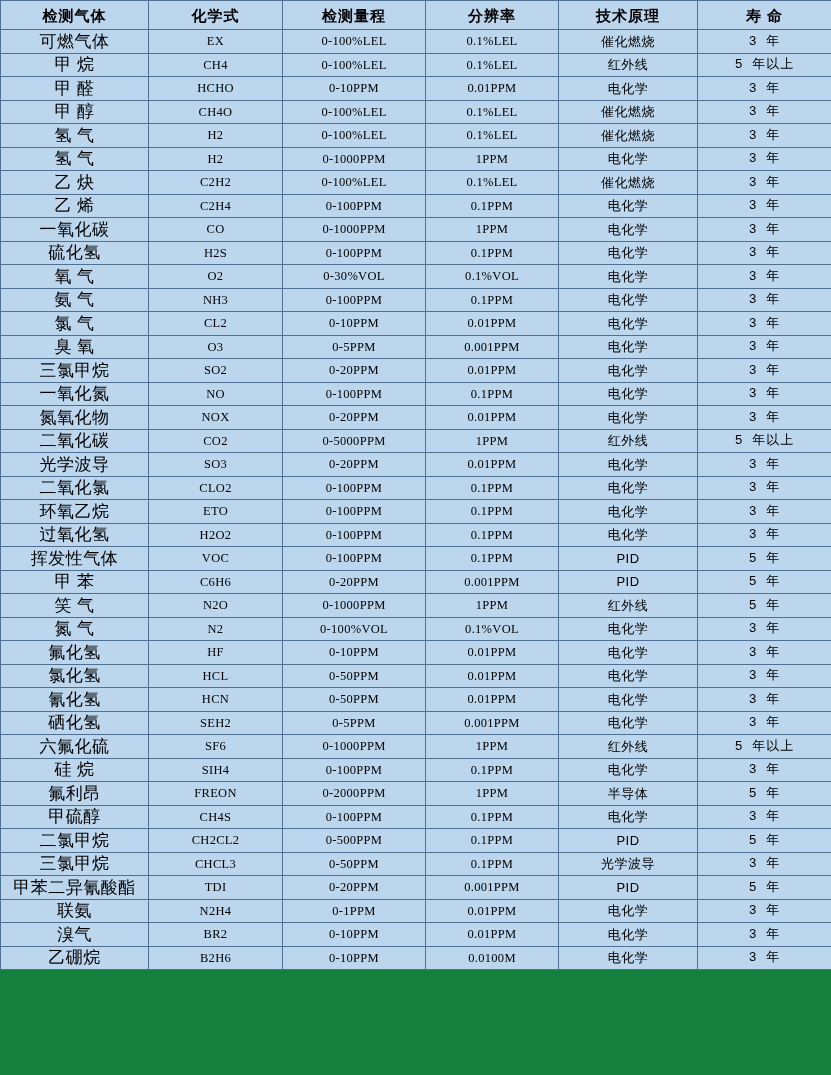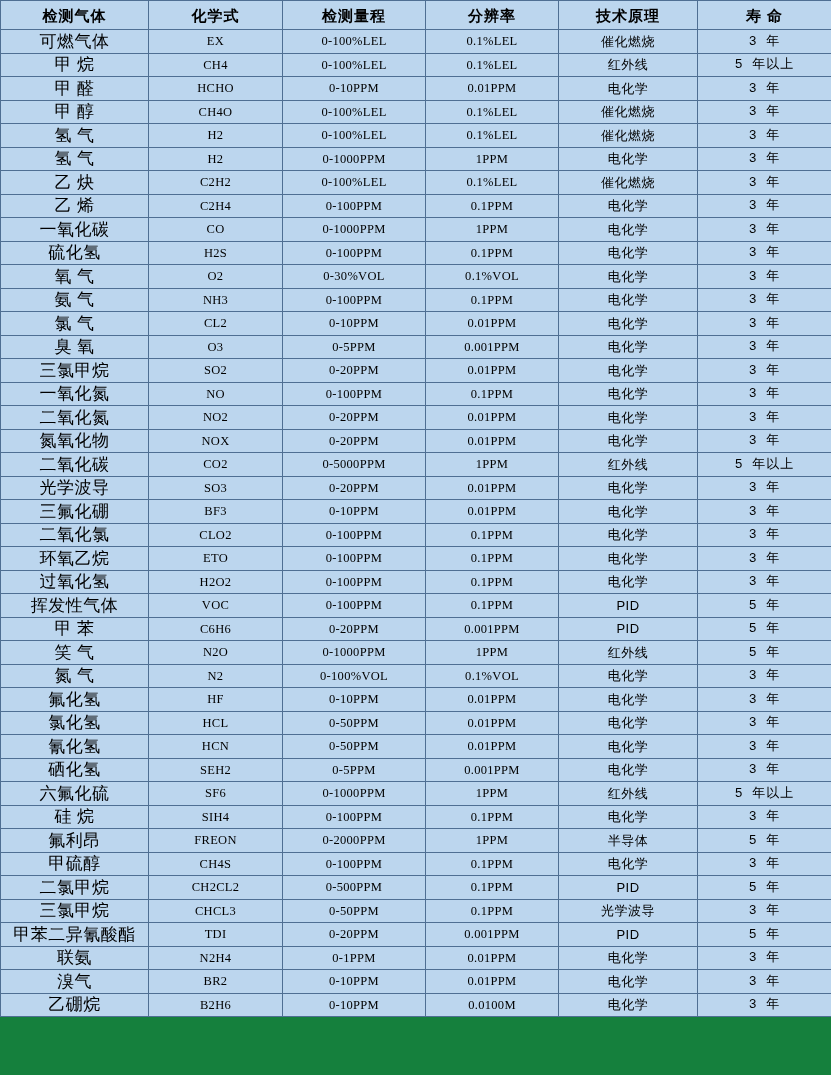--- a/index.html
+++ b/index.html
@@ -221,55 +221,39 @@
         </tr>
         <tr>
           <td class="name">一氧化氮</td>
           <td class="formula">NO</td>
           <td class="range">0-100PPM</td>
           <td class="res">0.1PPM</td>
           <td class="principle">电化学</td>
           <td class="life">3 年</td>
         </tr>
         <tr>
-          <td class="name">二氧化氮</td>
-          <td class="formula">NO2</td>
-          <td class="range">0-20PPM</td>
-          <td class="res">0.01PPM</td>
-          <td class="principle">电化学</td>
-          <td class="life">3 年</td>
-        </tr>
-        <tr>
           <td class="name">氮氧化物</td>
           <td class="formula">NOX</td>
           <td class="range">0-20PPM</td>
           <td class="res">0.01PPM</td>
           <td class="principle">电化学</td>
           <td class="life">3 年</td>
         </tr>
         <tr>
           <td class="name">二氧化碳</td>
           <td class="formula">CO2</td>
           <td class="range">0-5000PPM</td>
           <td class="res">1PPM</td>
           <td class="principle">红外线</td>
           <td class="life">5 年以上</td>
         </tr>
         <tr>
           <td class="name">光学波导</td>
           <td class="formula">SO3</td>
           <td class="range">0-20PPM</td>
-          <td class="res">0.01PPM</td>
-          <td class="principle">电化学</td>
-          <td class="life">3 年</td>
-        </tr>
-        <tr>
-          <td class="name">三氟化硼</td>
-          <td class="formula">BF3</td>
-          <td class="range">0-10PPM</td>
           <td class="res">0.01PPM</td>
           <td class="principle">电化学</td>
           <td class="life">3 年</td>
         </tr>
         <tr>
           <td class="name">二氧化氯</td>
           <td class="formula">CLO2</td>
           <td class="range">0-100PPM</td>
           <td class="res">0.1PPM</td>
           <td class="principle">电化学</td>

